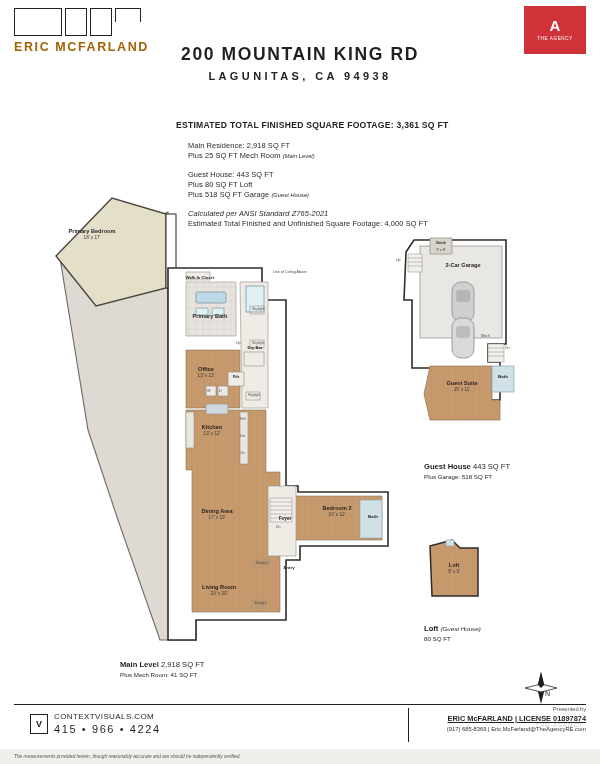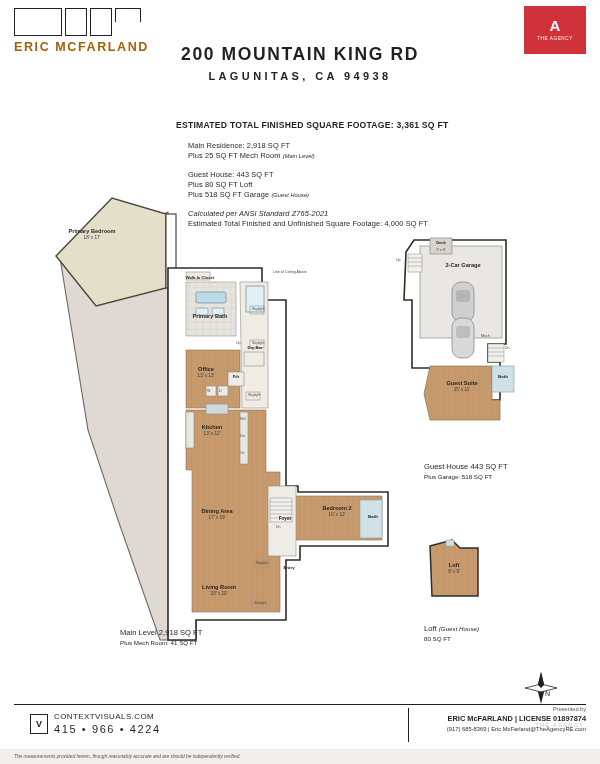--- a/index.html
+++ b/index.html
@@ -46,36 +46,36 @@
   
   .plan{position:absolute;left:0;top:0;width:600px;height:764px;pointer-events:none;}
   .lbl{position:absolute;font-size:5.2px;line-height:6.4px;color:#3b3b3b;text-align:center;}
   .lbl b{font-size:5.6px;font-weight:700;display:block;color:#231f20;}
   .lbl .dim{font-size:4.6px;}
 
   .tiny{position:absolute;font-size:3.6px;color:#4a4a4a;}
 
   
   .cap{position:absolute;font-size:7.6px;color:#231f20;}
-  .cap b{font-weight:400;}
+  .cap b{font-weight:700;}
   .cap .sub{font-size:6.2px;display:block;margin-top:2px;}
   .cap .it{font-style:italic;font-size:6.2px;}
 
   
   .footer{position:absolute;left:0;right:0;bottom:18px;height:42px;}
   .hr{position:absolute;left:14px;right:14px;top:0;border-top:1px solid #231f20;}
   .cv{position:absolute;left:30px;top:8px;display:flex;align-items:center;gap:6px;}
   .cv .badge{width:16px;height:18px;border:1px solid #231f20;display:flex;align-items:center;
              justify-content:center;font-size:9px;font-weight:700;}
   .cv .t1{font-size:8px;letter-spacing:.4px;}
   .cv .t2{font-size:11px;letter-spacing:1.6px;margin-top:2px;}
   .vdiv{position:absolute;left:408px;top:4px;width:1px;height:34px;background:#231f20;}
   .rcol{position:absolute;left:300px;right:14px;top:2px;text-align:right;}
   .rcol .p1{font-size:5.6px;color:#555;}
-  .rcol .p2{font-size:7.4px;font-weight:700;margin-top:2px;}
+  .rcol .p2{font-size:7.4px;font-weight:700;margin-top:2px;text-decoration:underline;}
   .rcol .p3{font-size:5.8px;margin-top:3px;color:#333;}
   .disc{position:absolute;left:0;right:0;bottom:0;height:15px;background:#f0efec;
         display:flex;align-items:center;}
   .disc span{font-size:4.8px;color:#555;margin-left:14px;font-style:italic;}
   .wm{position:absolute;right:16px;bottom:18px;font-size:6px;color:#c8c8c8;letter-spacing:1px;}
 </style>
 </head>
 <body>
 
 <div class="sheet">
@@ -293,21 +293,21 @@
   <div class="lbl" style="left:428px;top:240px;width:26px;">
     <b style="font-size:4px;">Deck</b><span class="dim" style="font-size:3.6px;">9' x 8'</span>
   </div>
   <div class="tiny" style="left:396px;top:258px;">Up</div>
   <div class="tiny" style="left:505px;top:346px;">Dn</div>
 
   <div class="lbl" style="left:432px;top:562px;width:44px;">
     <b>Loft</b><span class="dim">8' x 9'</span>
   </div>
 
-  <div class="cap" style="left:120px;top:628px;">
+  <div class="cap" style="left:120px;top:660px;">
     <b>Main Level</b> <span>2,918 SQ FT</span>
     <span class="sub">Plus Mech Room: 41 SQ FT</span>
   </div>
   <div class="cap" style="left:424px;top:462px;">
     <b>Guest House</b> <span>443 SQ FT</span>
     <span class="sub">Plus Garage: 518 SQ FT</span>
   </div>
   <div class="cap" style="left:424px;top:624px;">
     <b>Loft</b> <span class="it">(Guest House)</span>
     <span class="sub">80 SQ FT</span>

